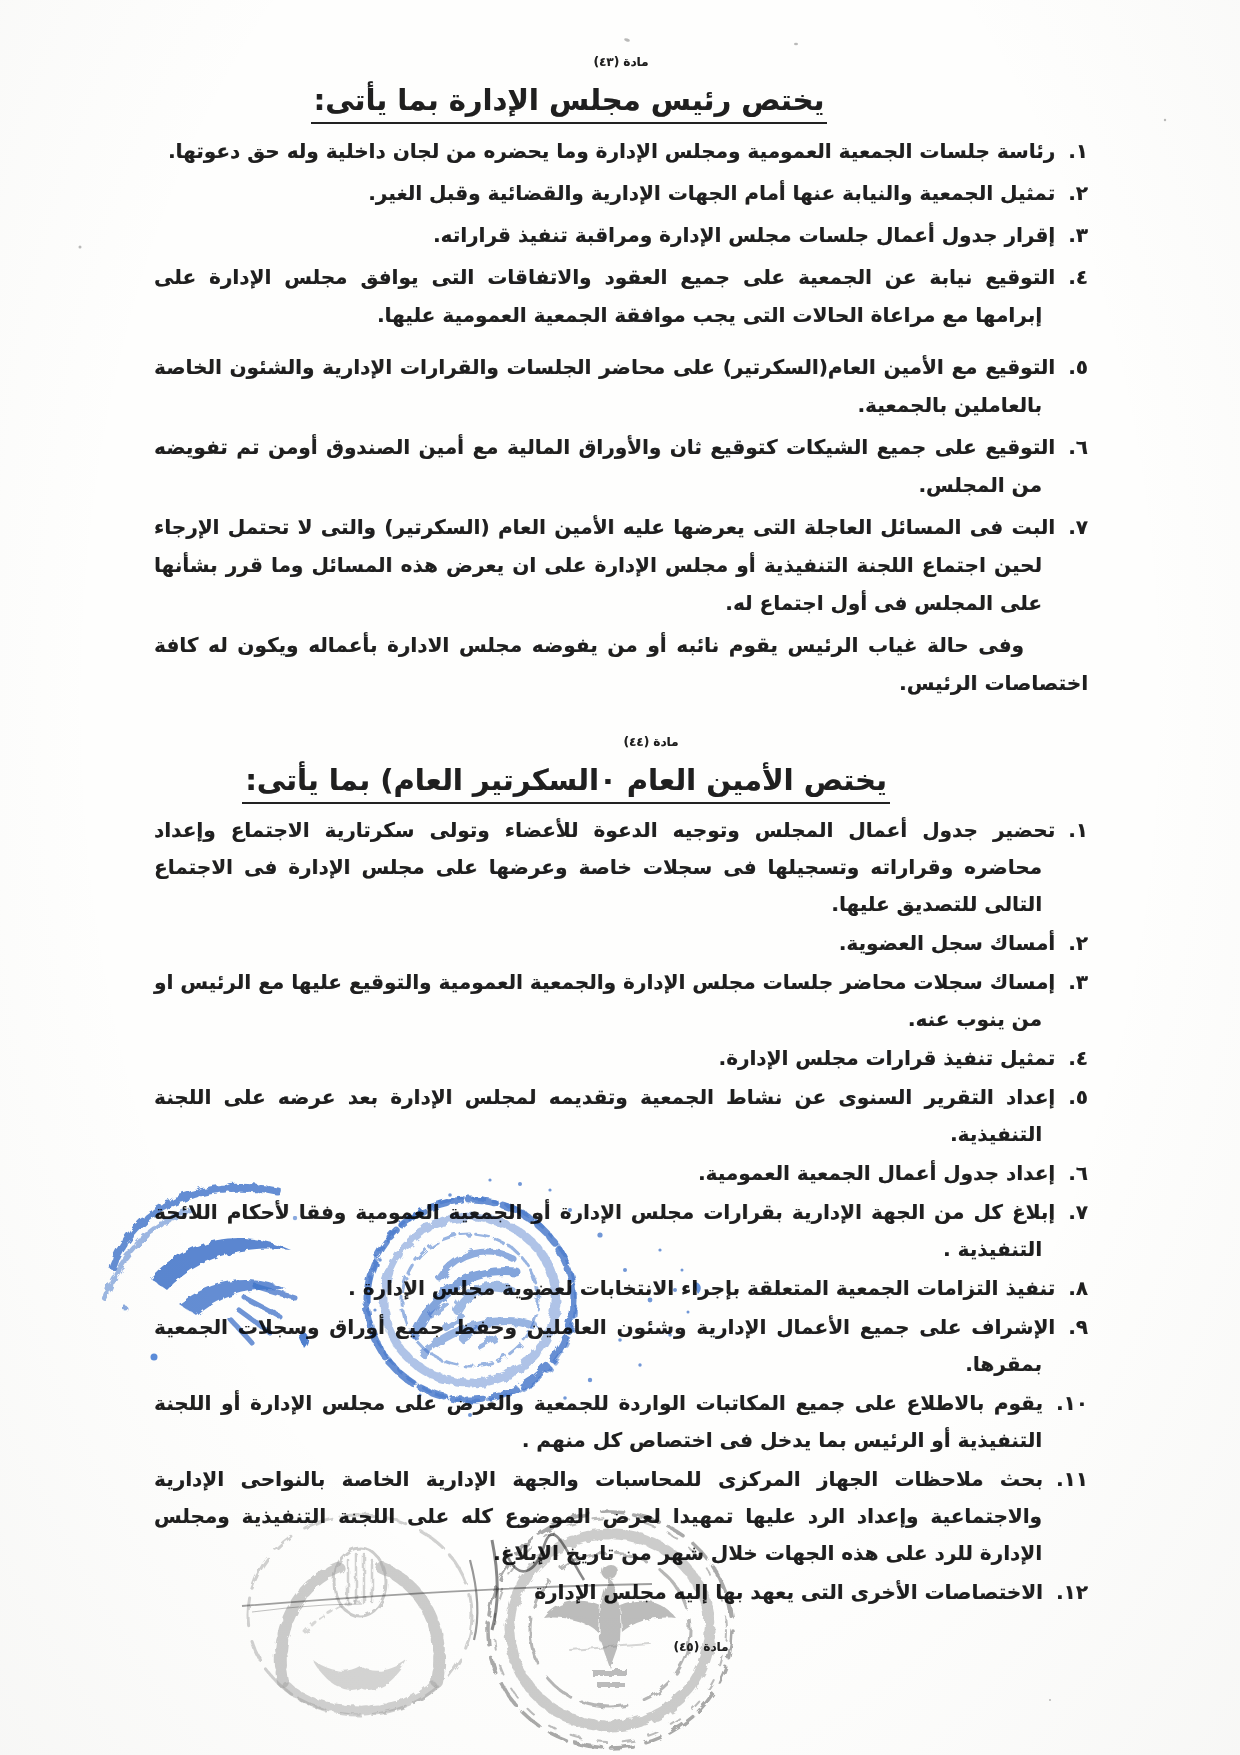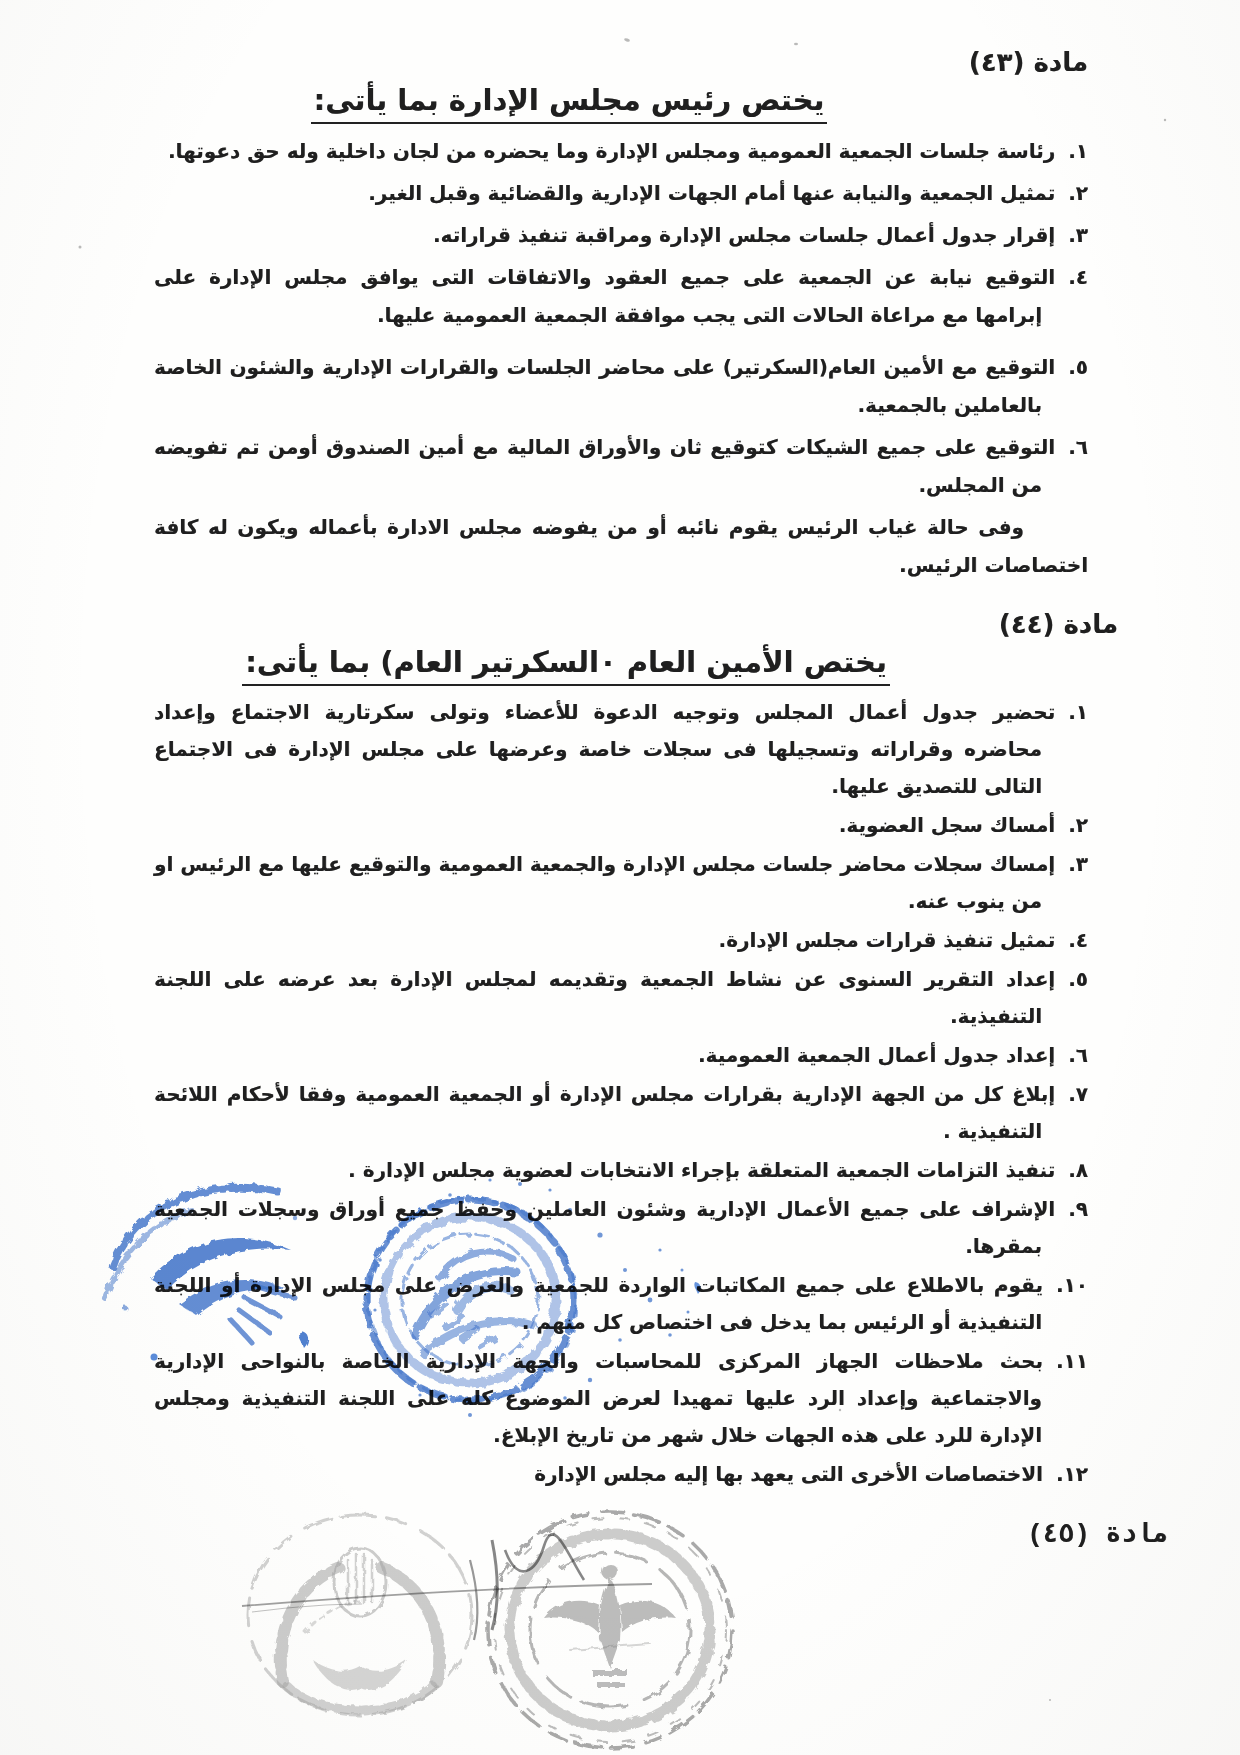--- a/index.html
+++ b/index.html
@@ -10,24 +10,24 @@
   }
   .page-tint{position:absolute;inset:0;background:
     radial-gradient(ellipse at 50% 40%, rgba(255,255,255,0) 60%, rgba(120,120,110,0.05) 100%);
     pointer-events:none;}
   .page{
     position:absolute;top:46px;right:152px;width:934px;
     direction:rtl;color:#1f1f1f;font-weight:bold;
     text-shadow:0.3px 0.3px 0.5px rgba(25,25,25,.5);
   }
   .mada{
-    font-size:26px;line-height:32px;margin:0 0 2px 0;
+    text-align:center;font-size:12px;line-height:32px;margin:0 0 2px 0;
   }
   .mada.m44{margin-top:24px;transform:translateX(30px);}
-  .mada.m45{margin-top:26px;transform:translateX(80px);position:relative;z-index:1;font-family:Liberation Mono, monospace;}
+  .mada.m45{margin-top:20px;transform:translateX(80px);position:relative;z-index:1;}
   .art-heading{
     text-align:center;font-size:29px;line-height:40px;margin:0 0 8px 0;
   }
   .art-heading .u{
     border-bottom:2.5px solid #222;padding:0 3px 2px 3px;
   }
   .art-heading.h43 .u{display:inline-block;transform:translateX(-52px);}
   .art-heading.h44 .u{display:inline-block;transform:translateX(-55px);}
   .item{
     font-size:20px;line-height:38px;text-align:justify;
@@ -56,20 +56,21 @@
 
   <div class="mada">مادة (٤٣)</div>
   <div class="art-heading h43"><span class="u">يختص رئيس مجلس الإدارة بما يأتى:</span></div>
 
   <div class="item"><span class="num">١.</span><span>رئاسة جلسات الجمعية العمومية ومجلس الإدارة وما يحضره من لجان داخلية وله حق دعوتها.</span></div>
   <div class="item"><span class="num">٢.</span><span>تمثيل الجمعية والنيابة عنها أمام الجهات الإدارية والقضائية وقبل الغير.</span></div>
   <div class="item"><span class="num">٣.</span><span>إقرار جدول أعمال جلسات مجلس الإدارة ومراقبة تنفيذ قراراته.</span></div>
   <div class="item"><span class="num">٤.</span><span>التوقيع نيابة عن الجمعية على جميع العقود والاتفاقات التى يوافق مجلس الإدارة على إبرامها مع مراعاة الحالات التى يجب موافقة الجمعية العمومية عليها.</span></div>
   <div class="item gap-top"><span class="num">٥.</span><span>التوقيع مع الأمين العام(السكرتير) على محاضر الجلسات والقرارات الإدارية والشئون الخاصة بالعاملين بالجمعية.</span></div>
   <div class="item"><span class="num">٦.</span><span>التوقيع على جميع الشيكات كتوقيع ثان والأوراق المالية مع أمين الصندوق أومن تم تفويضه من المجلس.</span></div>
+  <div class="item"><span class="num">٧.</span><span>البت فى المسائل العاجلة التى يعرضها عليه الأمين العام (السكرتير) والتى لا تحتمل الإرجاء لحين اجتماع اللجنة التنفيذية أو مجلس الإدارة على ان يعرض هذه المسائل وما قرر بشأنها على المجلس فى أول اجتماع له.</span></div>
 
   <div class="closing">وفى حالة غياب الرئيس يقوم نائبه أو من يفوضه مجلس الادارة بأعماله ويكون له كافة اختصاصات الرئيس.</div>
 
   <div class="mada m44">مادة (٤٤)</div>
   <div class="art-heading h44"><span class="u">يختص الأمين العام ٠السكرتير العام) بما يأتى:</span></div>
 
   <div class="a44">
     <div class="item"><span class="num">١.</span><span>تحضير جدول أعمال المجلس وتوجيه الدعوة للأعضاء وتولى سكرتارية الاجتماع وإعداد محاضره وقراراته وتسجيلها فى سجلات خاصة وعرضها على مجلس الإدارة فى الاجتماع التالى للتصديق عليها.</span></div>
     <div class="item"><span class="num">٢.</span><span>أمساك سجل العضوية.</span></div>
     <div class="item"><span class="num">٣.</span><span>إمساك سجلات محاضر جلسات مجلس الإدارة والجمعية العمومية والتوقيع عليها مع الرئيس او من ينوب عنه.</span></div>

